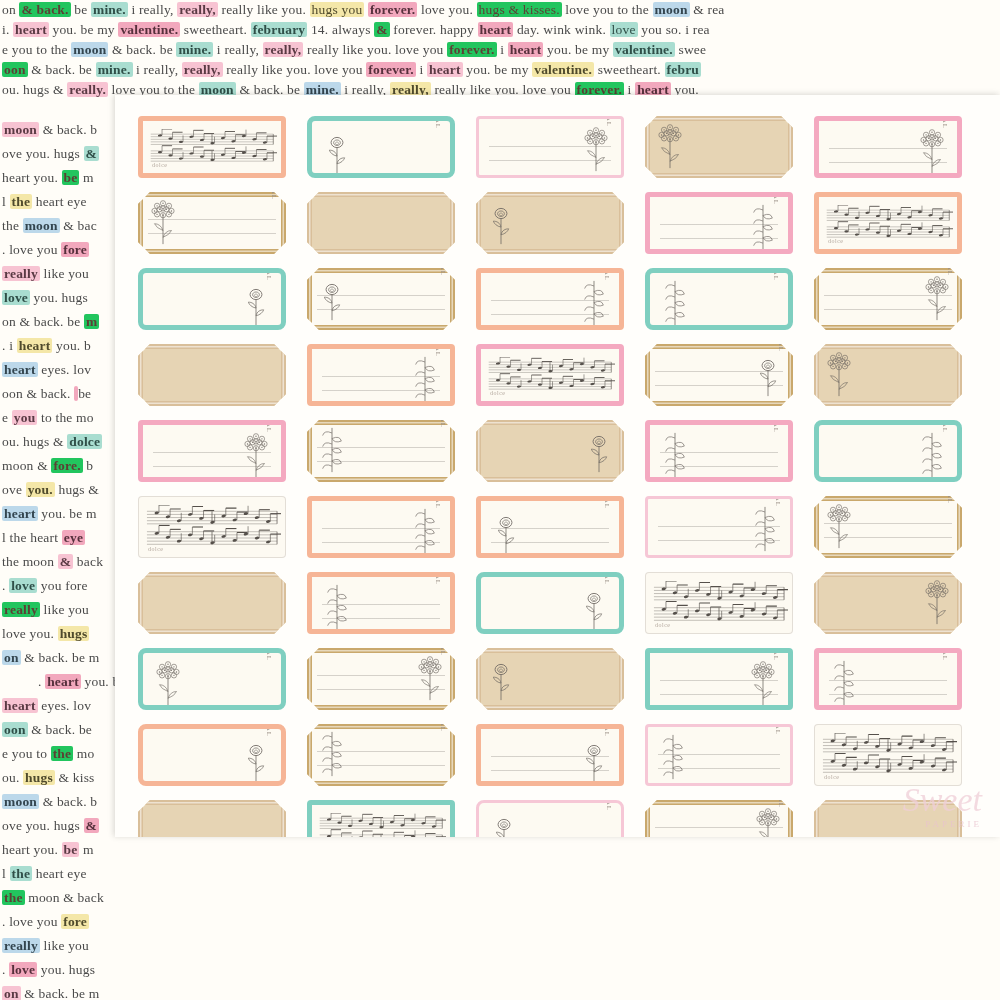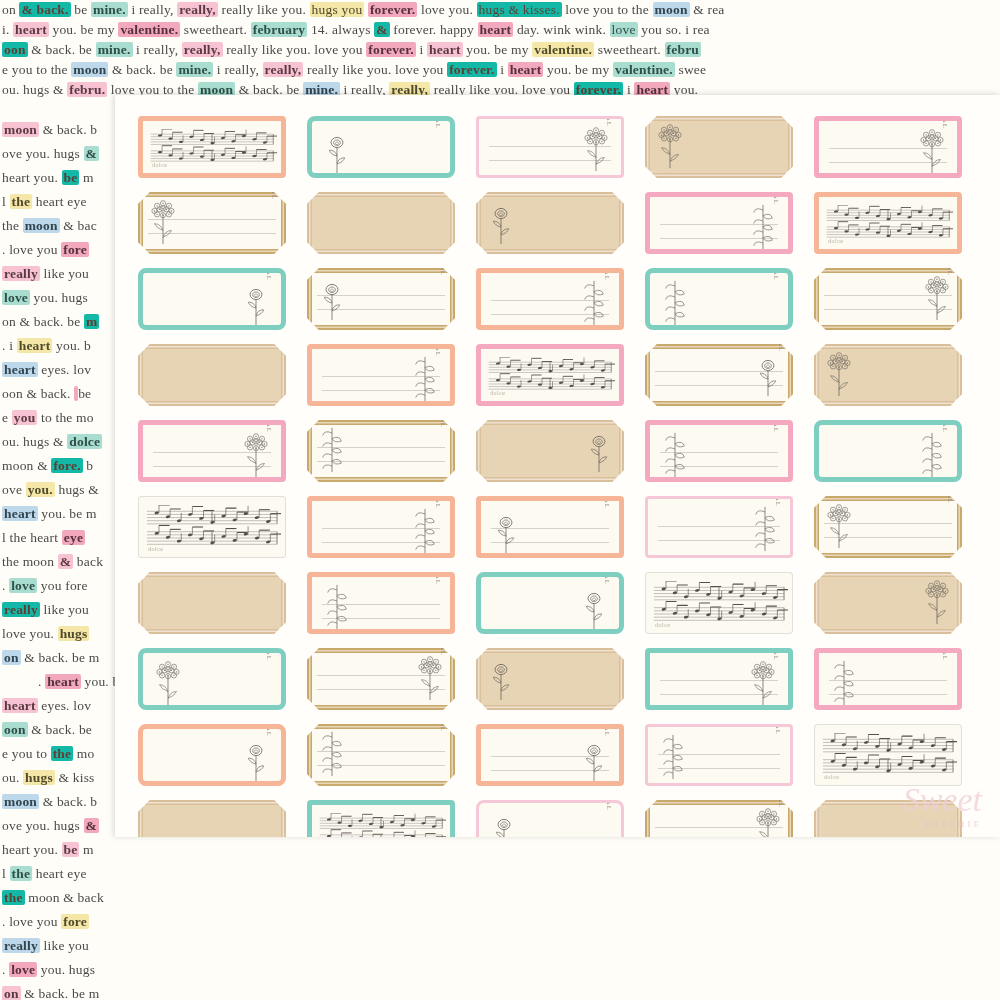--- a/index.html
+++ b/index.html
@@ -21,21 +21,21 @@
     font-family:"Liberation Serif", serif;
     font-size:13.5px;
     line-height:20px;
     color:#4a4a4a;
     letter-spacing:.2px;
     padding-left:2px;
   }
   .wline span{padding:0 2px;border-radius:2px;}
   .hl-pink{background:#f7c3d2;color:#5a3a44;}
   .hl-green{background:#a9ddd0;color:#2f4f48;}
-  .hl-peach{background:#14b8a6;color:#5b4034;}
+  .hl-peach{background:#22c55e;color:#5b4034;}
   .hl-yellow{background:#f4e7a8;color:#4f4a2c;}
   .hl-blue{background:#bcd8ea;color:#33454f;}
   .hl-rose{background:#f2a8bd;color:#56303c;}
   .bold{font-weight:bold;}
 
   
   #sheet{
     position:absolute;
     left:115px;top:95px;
     width:885px;height:742px;
@@ -94,27 +94,27 @@
 <body>
 
 <div id="wordart">
   <div class="wline">
     on <span class="hl-peach bold">&amp; back.</span> be <span class="hl-green bold">mine.</span> i really, <span class="hl-pink bold">really,</span> really like you. <span class="hl-yellow">hugs you</span> <span class="hl-rose bold">forever.</span> love you. <span class="hl-peach">hugs &amp; kisses.</span> love you to the <span class="hl-blue bold">moon</span> &amp; rea
   </div>
   <div class="wline">
     i. <span class="hl-pink bold">heart</span> you. be my <span class="hl-rose bold">valentine.</span> sweetheart. <span class="hl-green bold">february</span> 14. always <span class="hl-peach bold">&amp;</span> forever. happy <span class="hl-rose bold">heart</span> day. wink wink. <span class="hl-green">love</span> you so. i rea
   </div>
   <div class="wline">
+    e you to the <span class="hl-blue bold">moon</span> &amp; back. be <span class="hl-green bold">mine.</span> i really, <span class="hl-pink bold">really,</span> really like you. love you <span class="hl-peach bold">forever.</span> i <span class="hl-rose bold">heart</span> you. be my <span class="hl-green bold">valentine.</span> swee
+  </div>
+  <div class="wline">
     <span class="hl-peach bold">oon</span> &amp; back. be <span class="hl-green bold">mine.</span> i really, <span class="hl-pink bold">really,</span> really like you. love you <span class="hl-rose bold">forever.</span> i <span class="hl-pink bold">heart</span> you. be my <span class="hl-yellow bold">valentine.</span> sweetheart. <span class="hl-green bold">febru</span>
   </div>
   <div class="wline">
-    e you to the <span class="hl-blue bold">moon</span> &amp; back. be <span class="hl-green bold">mine.</span> i really, <span class="hl-pink bold">really,</span> really like you. love you <span class="hl-peach bold">forever.</span> i <span class="hl-rose bold">heart</span> you. be my <span class="hl-green bold">valentine.</span> swee
-  </div>
-  <div class="wline">
-    ou. hugs &amp; <span class="hl-pink bold">febru.</span> love you to the <span class="hl-green bold">moon</span> &amp; back. be <span class="hl-blue bold">mine.</span> i really, <span class="hl-yellow bold">really,</span> really like you. love you <span class="hl-peach bold">forever.</span> i <span class="hl-rose bold">heart</span> you.
+    ou. hugs &amp; <span class="hl-pink bold">really.</span> love you to the <span class="hl-green bold">moon</span> &amp; back. be <span class="hl-blue bold">mine.</span> i really, <span class="hl-yellow bold">really,</span> really like you. love you <span class="hl-peach bold">forever.</span> i <span class="hl-rose bold">heart</span> you.
   </div>
   <div id="left-col" style="position: absolute; left: 0px; top: 118px; width: 115px; overflow: hidden;">
       <div class="wline" style="line-height: 24px;"><span class="hl-pink bold">moon</span> &amp; back. b</div>
       <div class="wline" style="line-height: 24px;">ove you. hugs <span class="hl-green bold">&amp;</span></div>
       <div class="wline" style="line-height: 24px;">heart you. <span class="hl-peach bold">be</span> m</div>
       <div class="wline" style="line-height: 24px;">l <span class="hl-yellow bold">the</span> heart eye</div>
       <div class="wline" style="line-height: 24px;"> the <span class="hl-blue bold">moon</span> &amp; bac</div>
       <div class="wline" style="line-height: 24px;">. love you <span class="hl-rose bold">fore</span></div>
       <div class="wline" style="line-height: 24px;"><span class="hl-pink bold">really</span> like you</div>
       <div class="wline" style="line-height: 24px;"> <span class="hl-green bold">love</span> you. hugs</div>

